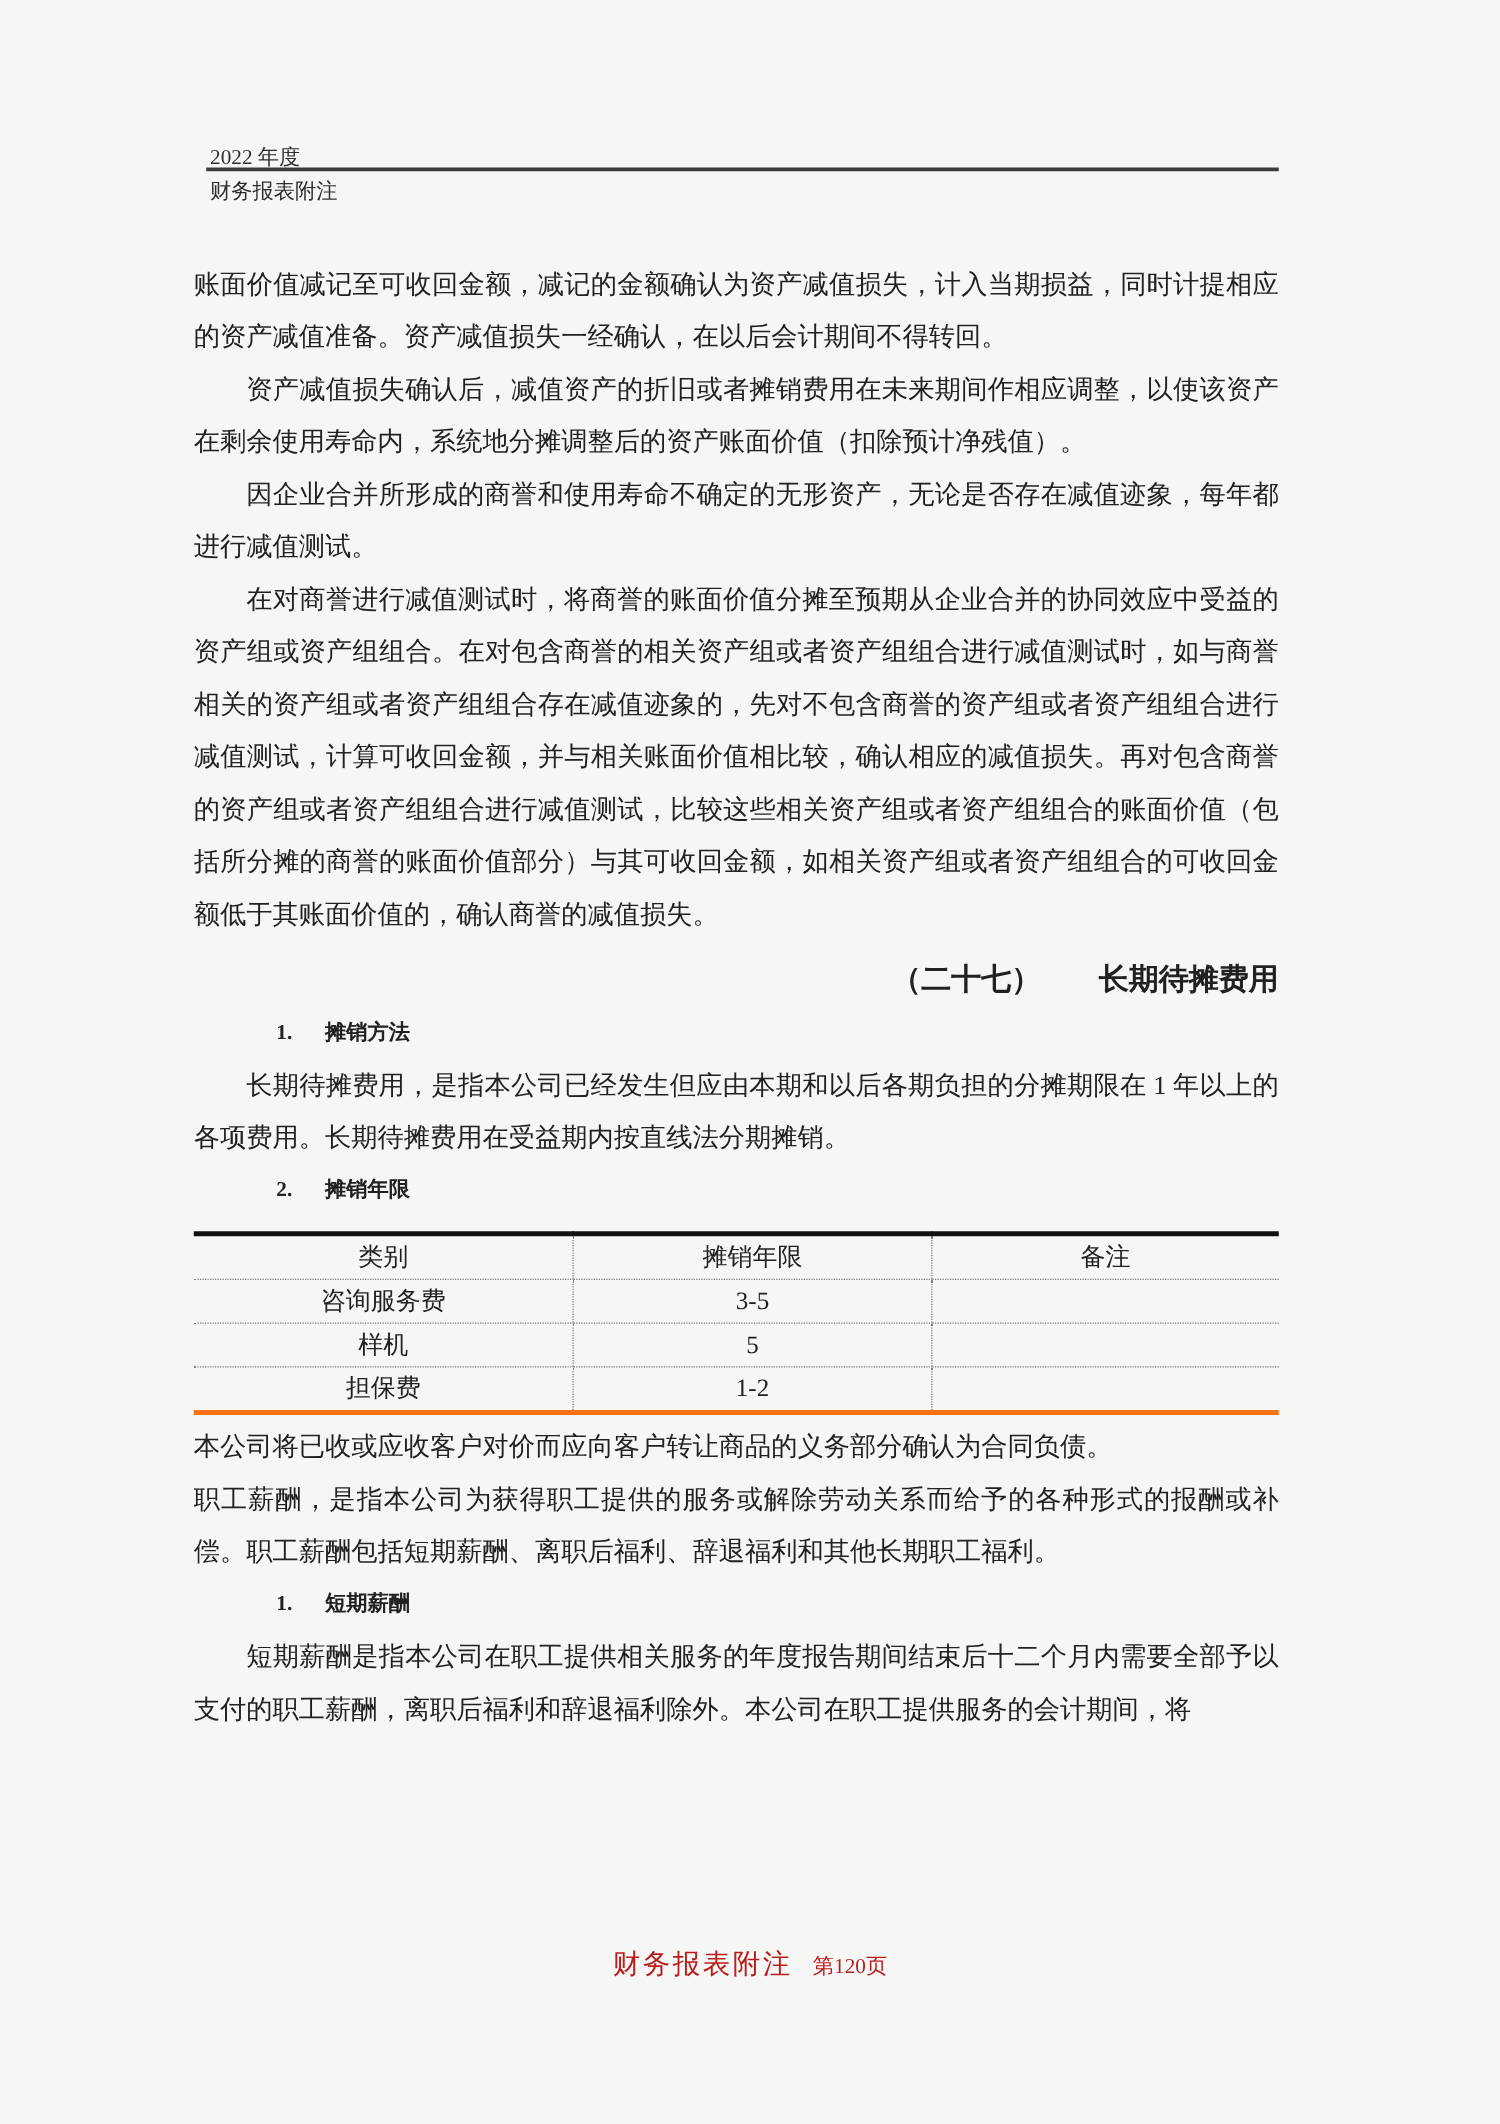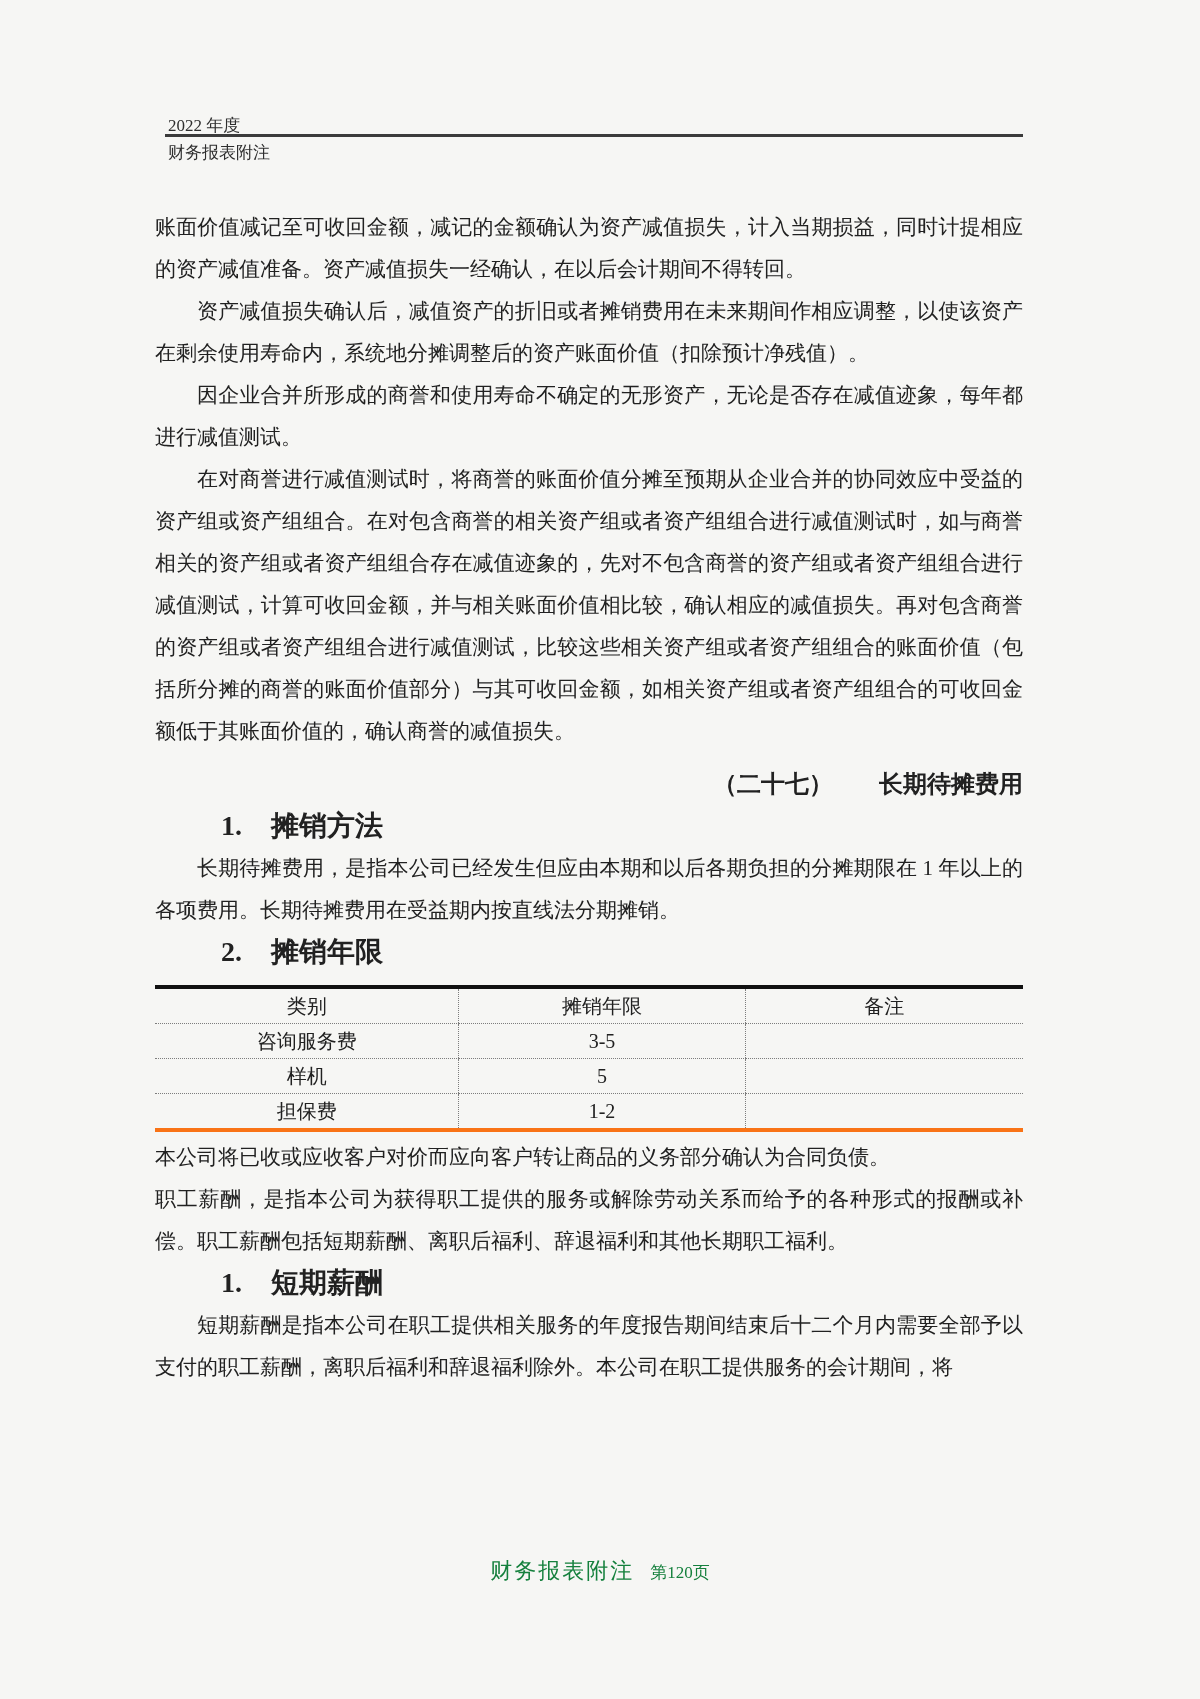--- a/index.html
+++ b/index.html
@@ -36,21 +36,21 @@
 
   h2.sec {
     margin:11px 0 0 0; padding-left:66px;
     font-size:24px; line-height:42px; font-weight:bold;
     text-align:right;
   }
   h2.sec .sec-title { margin-left:40px; }
 
   h3.sub {
     margin:0; padding-left:66px;
-    font-size:28px; line-height:42px; font-weight:bold;
+    font-size:17px; line-height:42px; font-weight:bold;
     text-align:left;
   }
   h3.sub .sub-title { margin-left:22px; }
 
   
   table.amort {
     width:100%; border-collapse:collapse;
     margin:12px 0 4px 0;
     border-top:4px solid #111;
     border-bottom:4px solid #f97316;
@@ -63,21 +63,21 @@
     border-bottom:1px dotted #7d7d7d;
     text-align:center;
   }
   table.amort tbody tr:last-child td { border-bottom:none; }
   table.amort th + th, table.amort td + td { border-left:1px dotted #7d7d7d; }
   .col-cat { width:35%; } .col-years { width:33%; } .col-note { width:32%; }
 
   
   .page-footer {
     position:absolute; left:0; top:1556px; width:1200px;
-    text-align:center; color:#15803d;
+    text-align:center; color:#b91c1c;
   }
   .page-footer .f-title { font-size:22px; letter-spacing:2px; }
   .page-footer .f-page  { font-size:17px; margin-left:12px; }
 </style>
 </head>
 <body>
 
 <div class="sheet">
 
   <div class="page-header">

